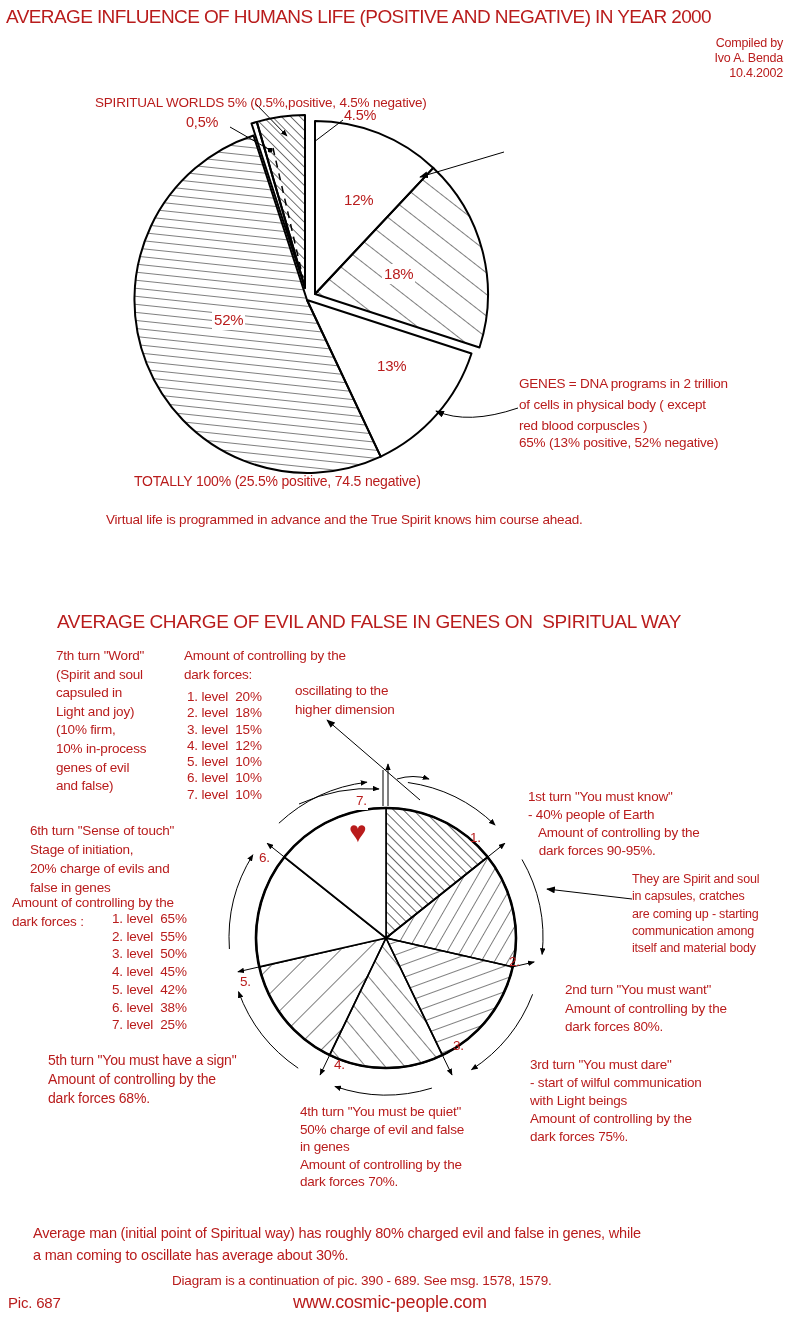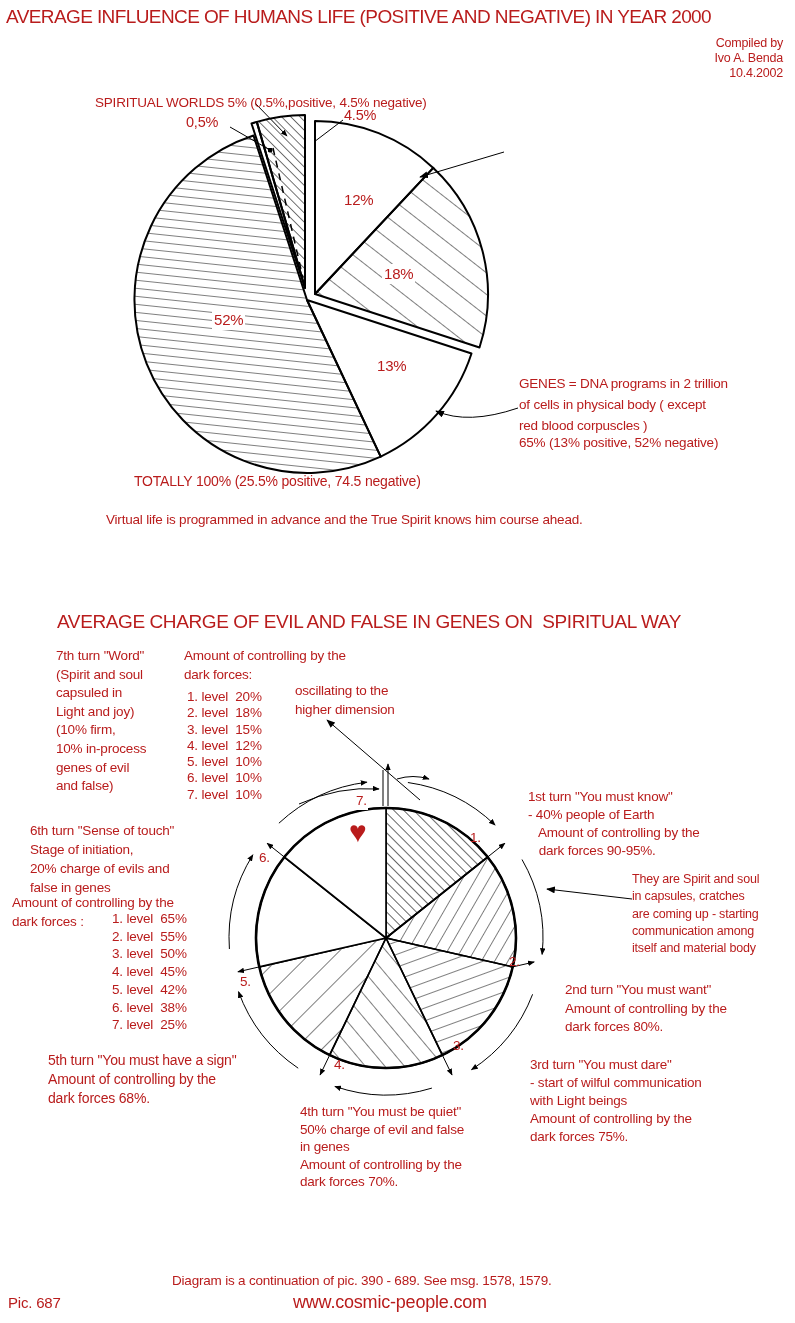--- a/index.html
+++ b/index.html
@@ -181,17 +181,19 @@
 
 <div class="t" style="left:470px;top:829px;">1.</div>
 <div class="t" style="left:509px;top:953px;">2.</div>
 <div class="t" style="left:453px;top:1037px;">3.</div>
 <div class="t" style="left:334px;top:1056px;">4.</div>
 <div class="t" style="left:240px;top:973px;">5.</div>
 <div class="t" style="left:259px;top:849px;">6.</div>
 <div class="t" style="left:355px;top:792px;background:#fff;padding:0 1px;">7.</div>
 <div class="t" style="left:349px;top:817px;font-size:30px;line-height:30px;">♥</div>
 
+<div class="t" style="left:33px;top:1222px;font-size:14.5px;line-height:22px;">Average man (initial point of Spiritual way) has roughly 80% charged evil and false in genes, while
+a man coming to oscillate has average about 30%.</div>
 <div class="t" style="left:172px;top:1272px;">Diagram is a continuation of pic. 390 - 689. See msg. 1578, 1579.</div>
 <div class="t" style="left:8px;top:1293px;font-size:15px;">Pic. 687</div>
 <div class="t" style="left:293px;top:1291px;font-size:18px;">www.cosmic-people.com</div>
 
 </div>
 
 </body></html>

